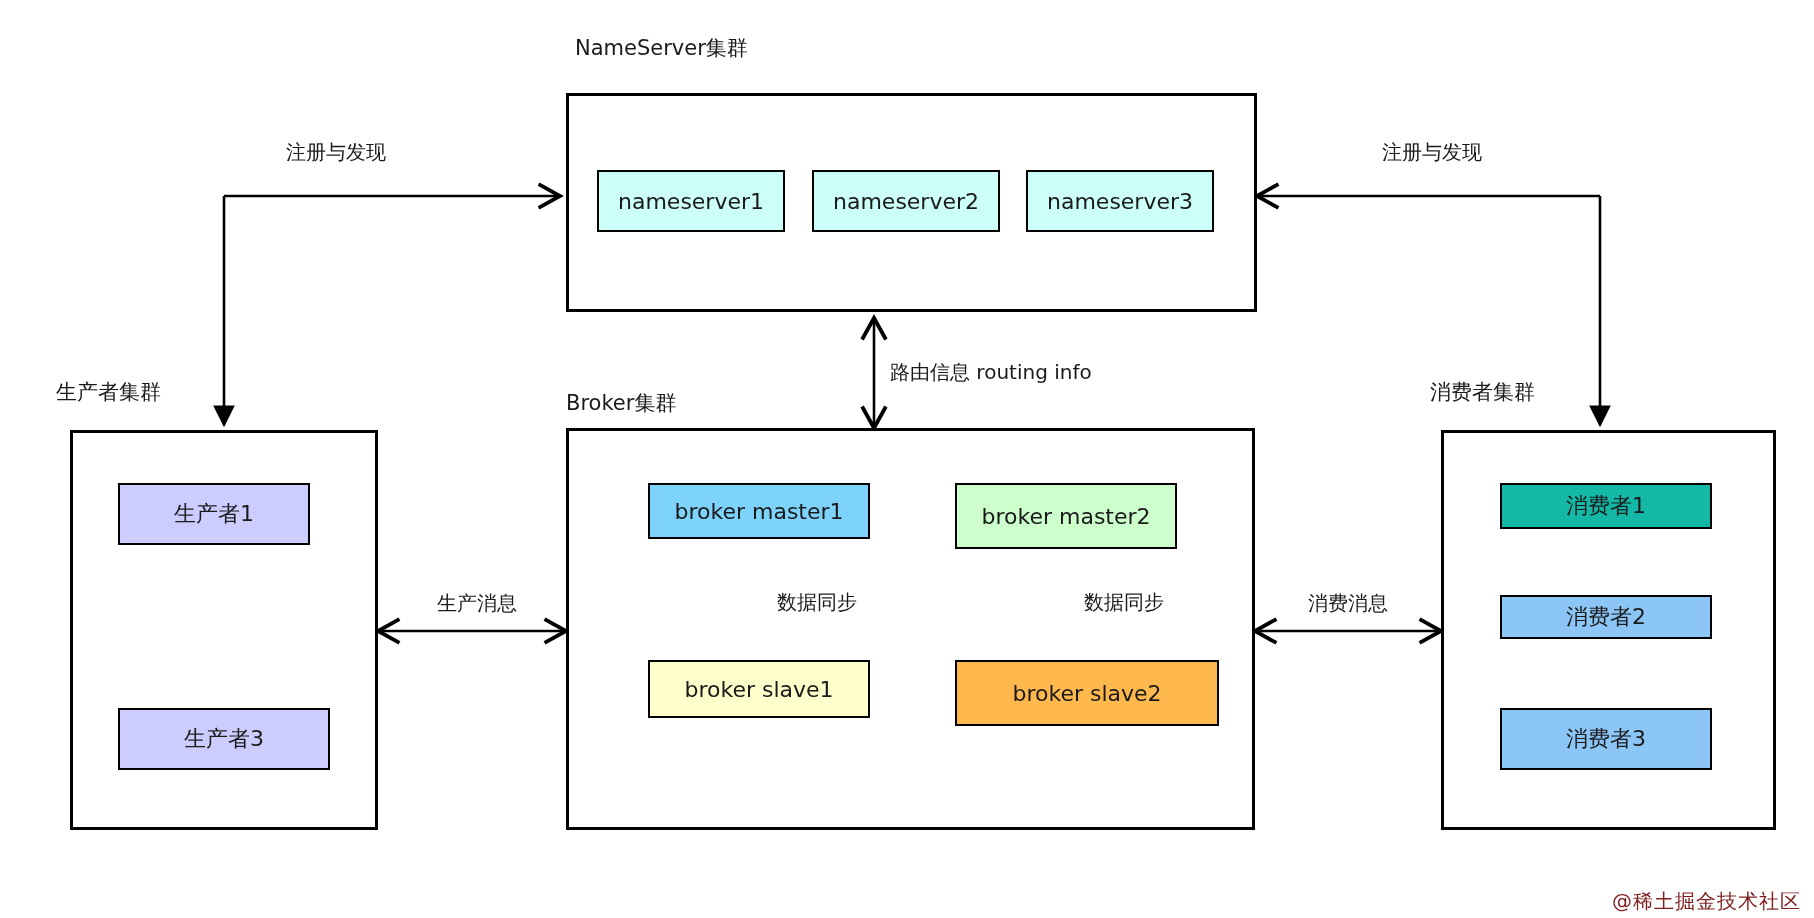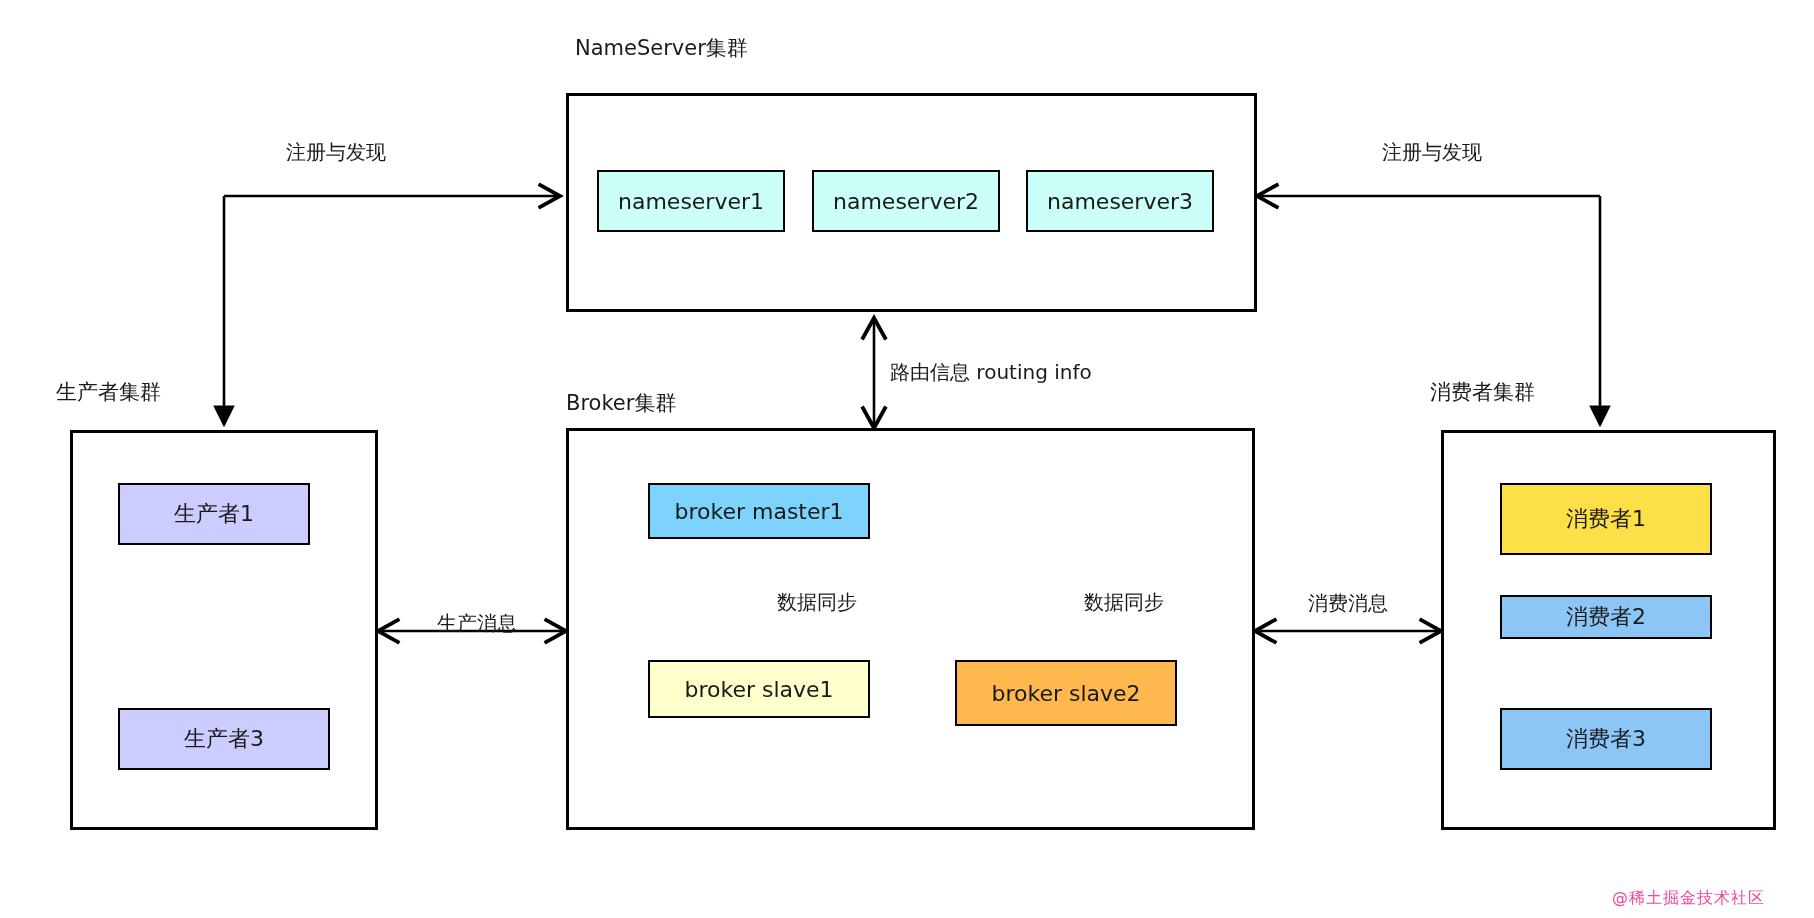--- a/index.html
+++ b/index.html
@@ -49,22 +49,22 @@
   }
   .edge-label {
     position: absolute;
     font-size: 20px;
     color: #1a1a1a;
     white-space: nowrap;
     line-height: 1;
   }
   .watermark {
     position: absolute;
-    font-size: 16px;
-    color: #ec4899;
+    font-size: 20px;
+    color: #7f1d1d;
     white-space: nowrap;
     letter-spacing: 1px;
   }
 </style>
 </head>
 <body>
 
 <div id="canvas">
 
   <svg id="svg-layer" viewBox="0 0 1814 918" xmlns="http://www.w3.org/2000/svg">
@@ -121,37 +121,38 @@
   <div class="cluster-title" style="left:56px; top:382px;">生产者集群</div>
   <div class="cluster-box" style="left:70px; top:430px; width:308px; height:400px;"></div>
 
   <div class="node-box" style="left:118px; top:483px; width:192px; height:62px; background:#ccccff;">生产者1</div>
   <div class="node-box" style="left:118px; top:708px; width:212px; height:62px; background:#ccccff;">生产者3</div>
 
   <div class="cluster-title" style="left:566px; top:393px;">Broker集群</div>
   <div class="cluster-box" style="left:566px; top:428px; width:689px; height:402px;"></div>
 
   <div class="node-box" style="left:648px; top:483px; width:222px; height:56px; background:#7dd3fc;">broker master1</div>
+  <div class="node-box" style="left:955px; top:483px; width:222px; height:66px; background:#ccffcc;">broker master2</div>
   <div class="node-box" style="left:648px; top:660px; width:222px; height:58px; background:#ffffcc;">broker slave1</div>
-  <div class="node-box" style="left:955px; top:660px; width:222px; height:66px; background:#ffb84d;">broker slave2</div>
+  <div class="node-box" style="left:955px; top:660px; width:264px; height:66px; background:#ffb84d;">broker slave2</div>
 
   <div class="cluster-title" style="left:1430px; top:382px;">消费者集群</div>
   <div class="cluster-box" style="left:1441px; top:430px; width:335px; height:400px;"></div>
 
-  <div class="node-box" style="left:1500px; top:483px; width:212px; height:72px; background:#fde047;">消费者1</div>
+  <div class="node-box" style="left:1500px; top:483px; width:212px; height:46px; background:#14b8a6;">消费者1</div>
   <div class="node-box" style="left:1500px; top:595px; width:212px; height:44px; background:#8cc6f7;">消费者2</div>
   <div class="node-box" style="left:1500px; top:708px; width:212px; height:62px; background:#8cc6f7;">消费者3</div>
 
   <div class="edge-label" style="left:286px; top:142px;">注册与发现</div>
 
   <div class="edge-label" style="left:1382px; top:142px;">注册与发现</div>
 
   <div class="edge-label" style="left:890px; top:362px;">路由信息 routing info</div>
 
-  <div class="edge-label" style="left:437px; top:613px;">生产消息</div>
+  <div class="edge-label" style="left:437px; top:593px;">生产消息</div>
 
   <div class="edge-label" style="left:1308px; top:593px;">消费消息</div>
 
   <div class="edge-label" style="left:777px; top:592px;">数据同步</div>
 
   <div class="edge-label" style="left:1084px; top:592px;">数据同步</div>
 
   <div class="watermark" style="left:1612px; top:888px;">@稀土掘金技术社区</div>
 
 </div>

